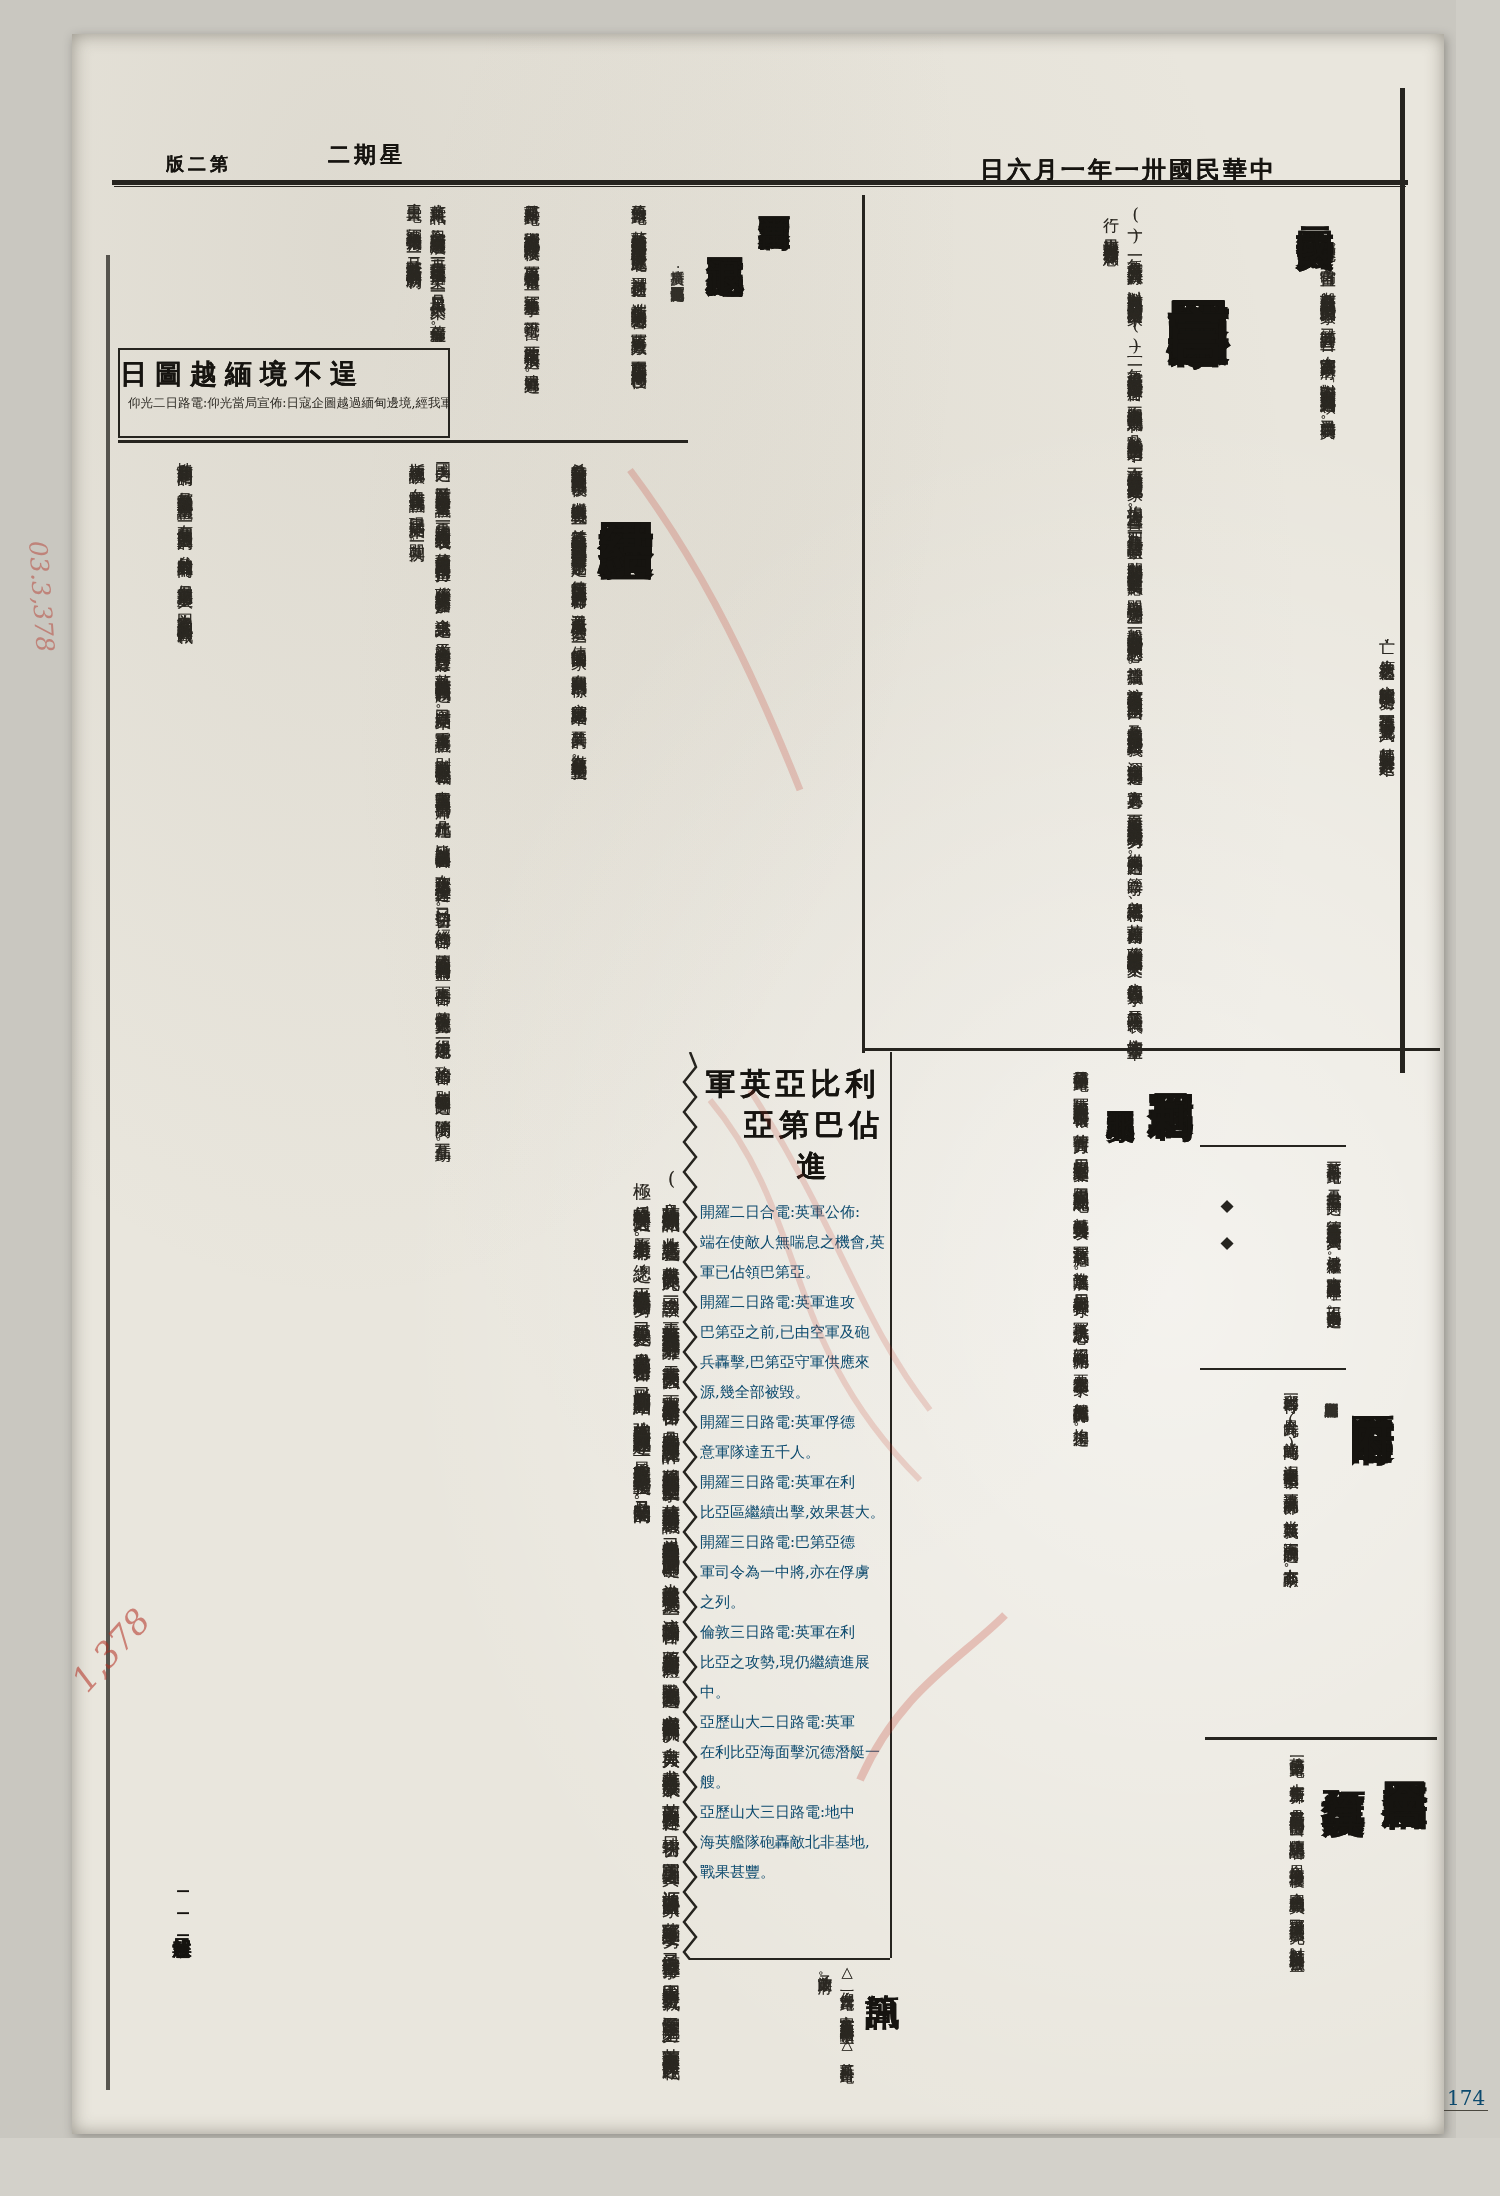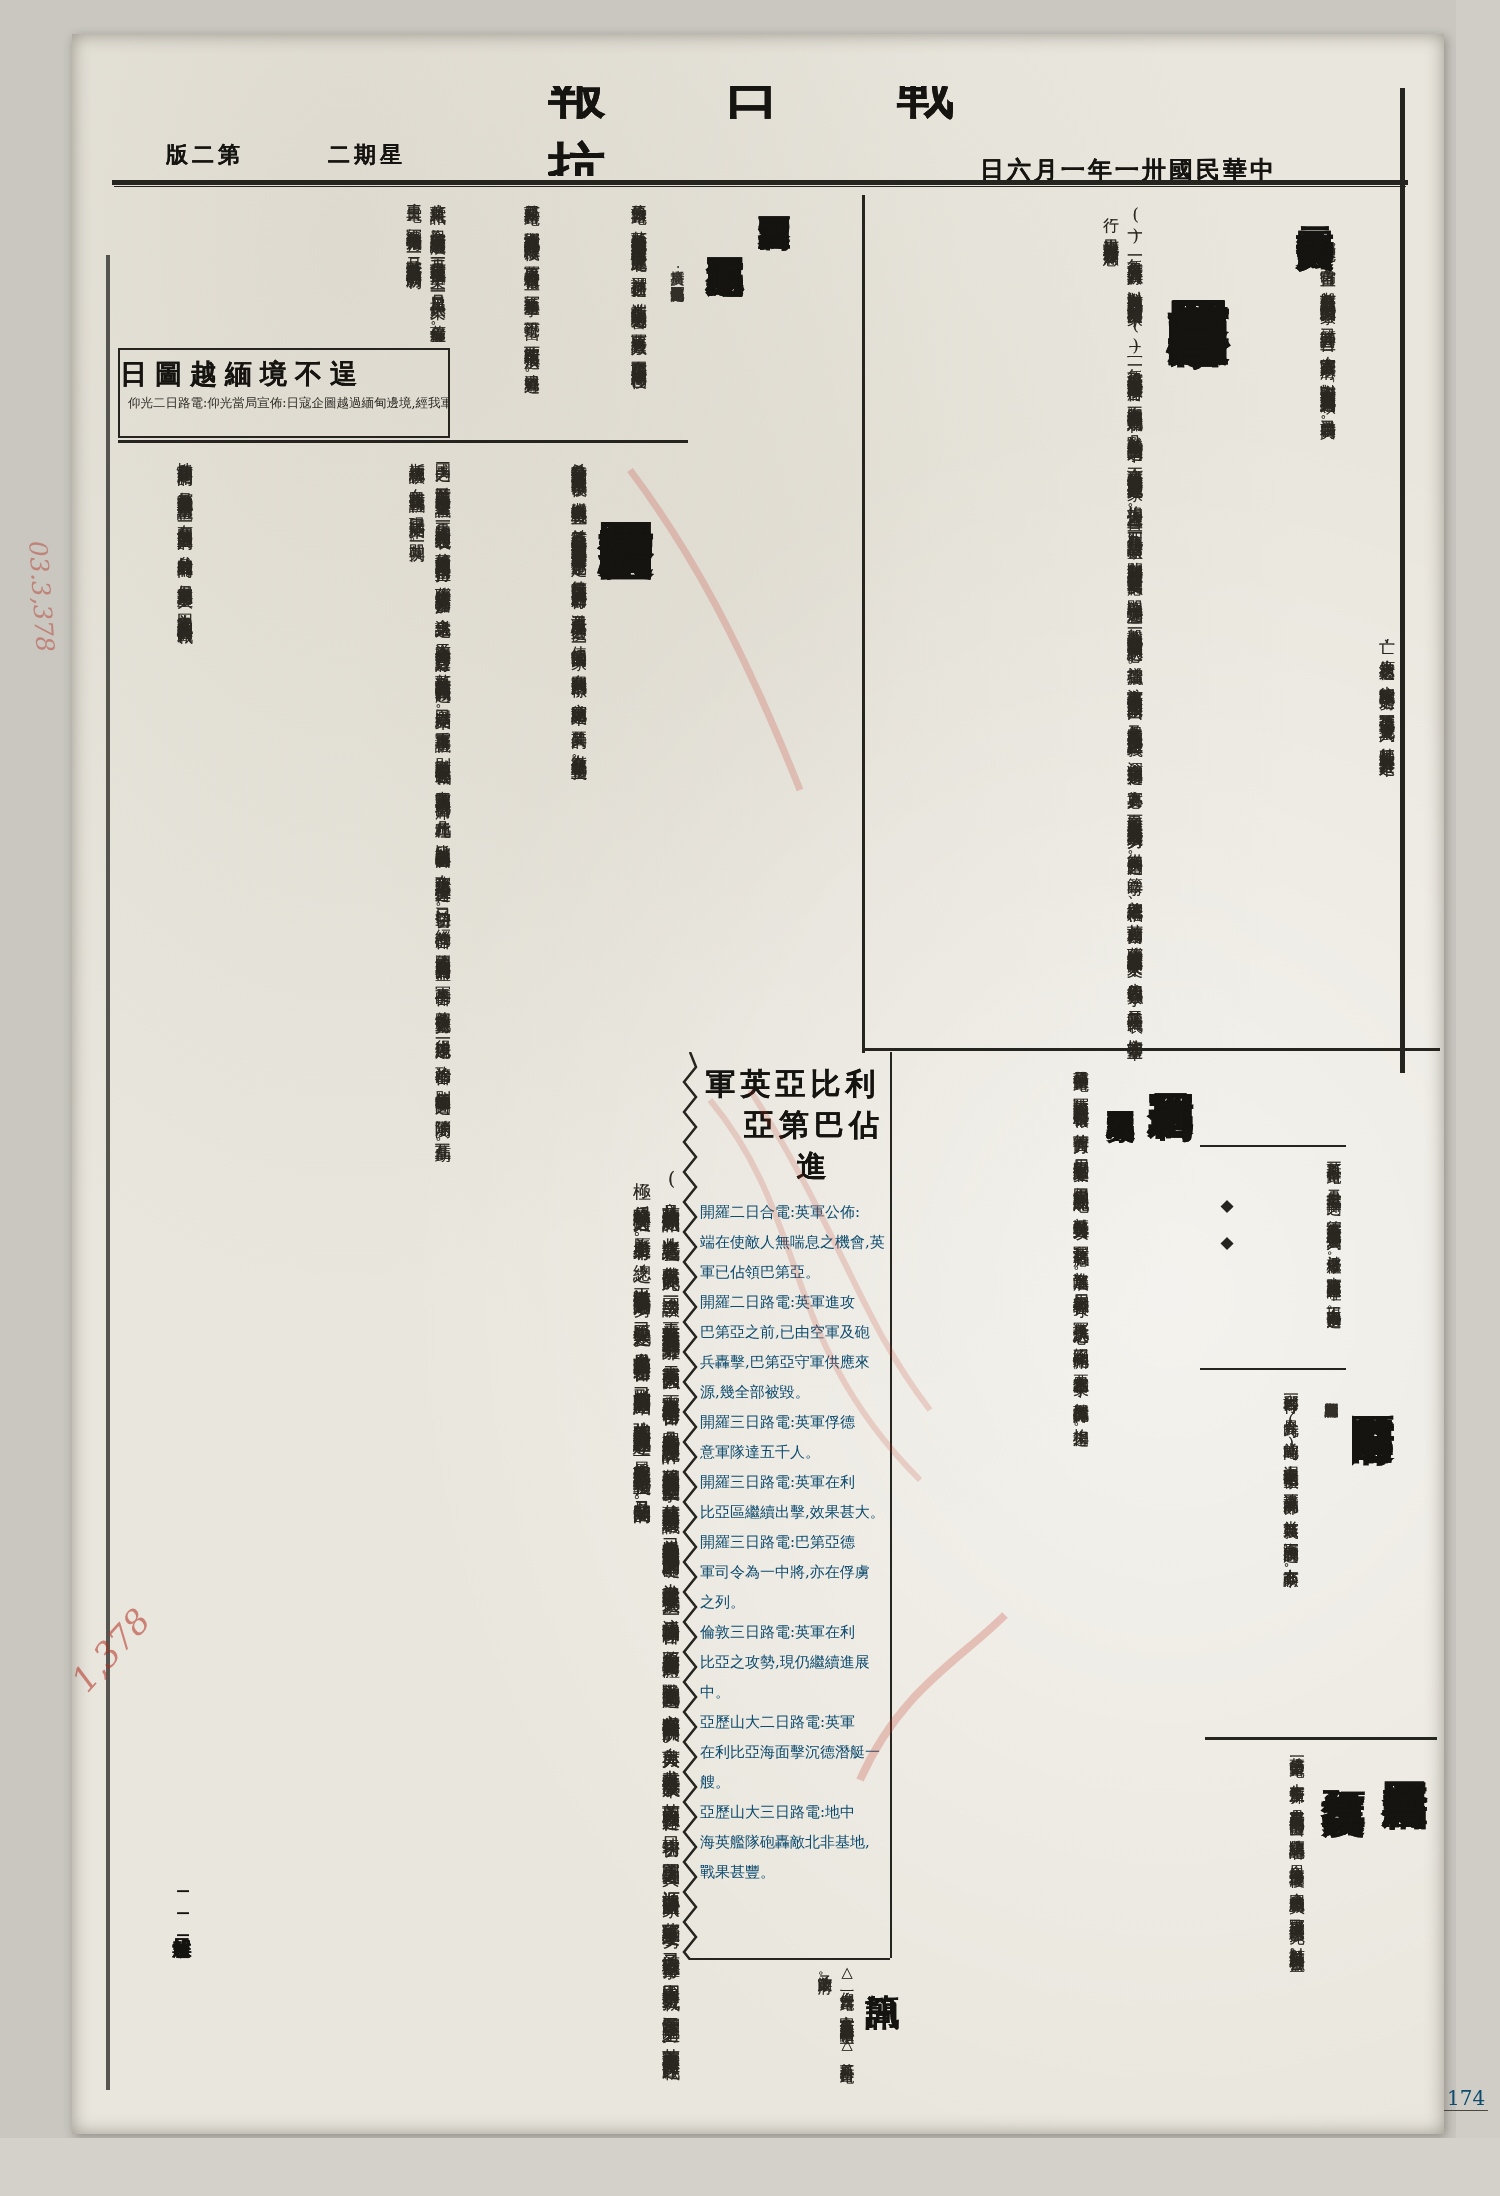--- a/index.html
+++ b/index.html
@@ -28,24 +28,23 @@
   .centered{display:flex;align-items:center;justify-content:center;}
 </style>
 </head>
 <body>
 
 <div id="canvas">
   <div id="paper"></div>
   <div class="band-right"></div>
   <div class="band-bottom"></div>
 
-  <div class="blk head centered" style="left:548px;top:86px;width:420px;height:90px;font-size:58px;">報　　日　　戰　　抗</div>
   <div class="blk head" style="left:980px;top:154px;width:310px;height:36px;font-size:24px;letter-spacing:3px;">日六月一年一卅國民華中</div>
   <div class="blk head" style="left:328px;top:140px;width:110px;height:32px;font-size:22px;letter-spacing:4px;">二期星</div>
-  <div class="blk head" style="left:166px;top:140px;width:110px;height:32px;font-size:22px;letter-spacing:4px;">版二第</div>
+  <div class="blk head" style="left:166px;top:152px;width:110px;height:32px;font-size:18px;letter-spacing:4px;">版二第</div>
   <div class="rule" style="left:112px;top:180px;width:1296px;height:5px;box-shadow:0 4px 0 -2px #26241f;"></div>
 
   <div class="rule" style="left:1400px;top:88px;width:5px;height:985px;"></div>
   <div class="rule" style="left:106px;top:255px;width:4px;height:1835px;opacity:.75;"></div>
 
   <div class="blk v body-txt" style="left:118px;top:192px;width:332px;height:150px;">莫斯科電訊:今日各綫蘇軍繼續有進展。十二月三十一日德機被擊落三十一架,一月一日又損失二十八架,蘇方僅損失九架。新華社古比雪夫三日電:紅軍勝利捷報飛傳,一月二號莫斯科前綫紅軍又有新的勝利。</div>
   <div class="blk v body-txt" style="left:458px;top:192px;width:86px;height:392px;">莫斯科二日路電:繼紅軍攻克瑪洛耶羅斯拉維茲後,蘇軍今日發表公報宣稱:紅軍乘勝追擊,銳不可當,法西斯匪軍狼狽潰退,遺屍遍野。</div>
   <div class="blk v body-txt" style="left:545px;top:192px;width:106px;height:392px;">倫敦三日路電:莫斯科的廣播勉告蘇軍將於今年內使德軍遭遇決定性之敗北,謂目前之任務,端在使敵人無喘息之機會,蘇軍將追逐敵人,直至蘇聯國土上無一納粹而後已。</div>
   <div class="blk v dots" style="left:650px;top:260px;width:44px;height:300px;font-size:14px;line-height:21px;color:#33302a;">莫斯科廣播:預告紅軍將於今年內使德軍遭遇決定性之敗北</div>
   <div class="blk v head" style="left:695px;top:228px;width:58px;height:386px;font-size:38px;line-height:56px;">德軍向威澤馬敗退</div>

